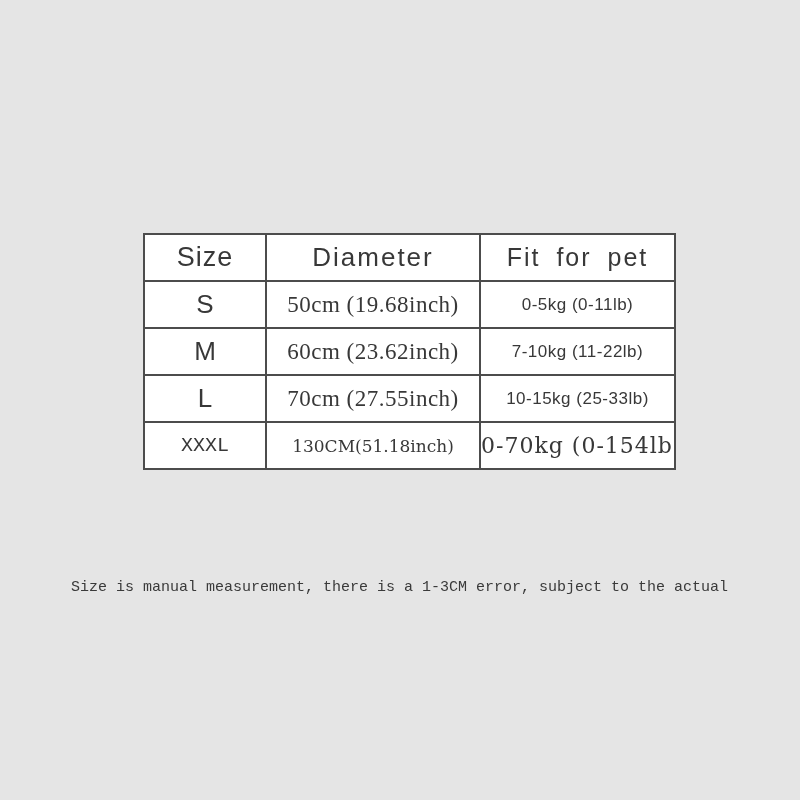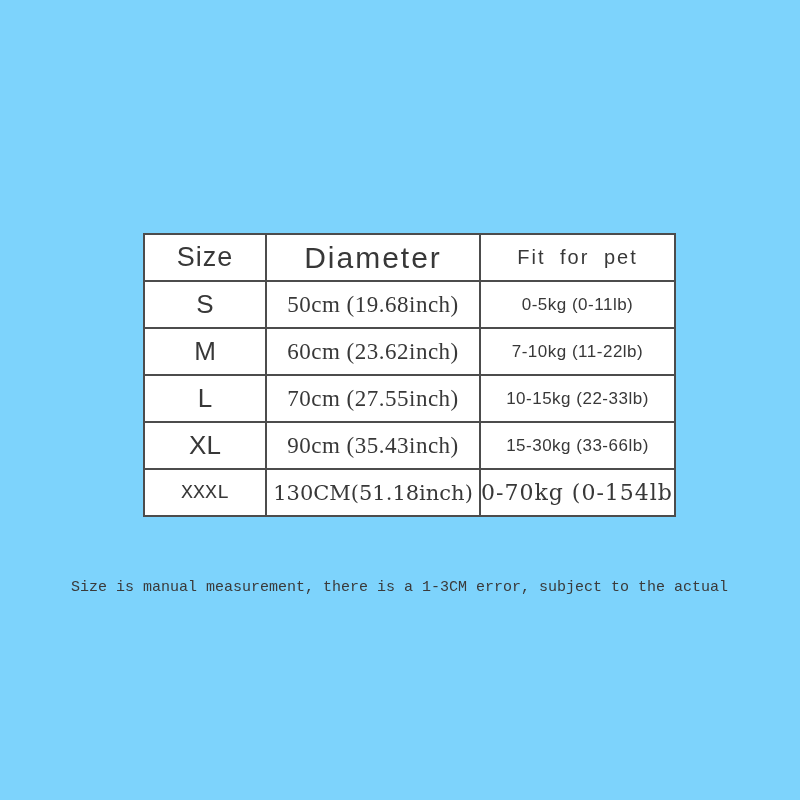--- a/index.html
+++ b/index.html
@@ -3,21 +3,21 @@
 <meta charset="utf-8">
 <style>
   * { margin: 0; padding: 0; box-sizing: border-box; }
   html, body { background: #ffffff; }
   body { font-family: "Liberation Sans", sans-serif; color: #383838; }
 
   .canvas {
     position: relative;
     width: 800px;
     height: 800px;
-    background: #7dd3fc;
+    background: #e5e5e5;
     overflow: hidden;
   }
 
   table.size-table {
     position: absolute;
     left: 143px;
     top: 233px;
     width: 531px;
     border-collapse: collapse;
     table-layout: fixed;
@@ -33,30 +33,30 @@
     text-align: center;
     vertical-align: middle;
     font-weight: normal;
     white-space: nowrap;
     overflow: hidden;
   }
   table.size-table thead tr { height: 47px; }
   table.size-table tbody tr { height: 47px; }
 
   th.h-size { font-size: 27px; letter-spacing: 1px; }
-  th.h-diam { font-size: 30px; letter-spacing: 2px; }
-  th.h-fit  { font-size: 20px; letter-spacing: 2px; word-spacing: 7px; }
+  th.h-diam { font-size: 26px; letter-spacing: 2px; }
+  th.h-fit  { font-size: 25px; letter-spacing: 2px; word-spacing: 7px; }
 
   td.c-size { font-size: 26px; }
   td.c-diam { font-size: 23px; letter-spacing: 0.5px; font-family: Liberation Serif, serif; }
   td.c-fit  { font-size: 17px; letter-spacing: 0.5px; }
 
   
   tbody tr.serif-row td.c-size { font-family: Liberation Mono, monospace; font-size: 20px; }
-  tbody tr.serif-row td.c-diam { font-family: "DejaVu Serif", serif; font-size: 21px; letter-spacing: 0; }
+  tbody tr.serif-row td.c-diam { font-family: "DejaVu Serif", serif; font-size: 17px; letter-spacing: 0; }
   tbody tr.serif-row td.c-fit  { font-family: "DejaVu Serif", serif; font-size: 22px; letter-spacing: 1px; }
 
   .note {
     position: absolute;
     left: 0;
     top: 579px;
     width: 799px;
     text-align: center;
     font-family: "Liberation Mono", monospace;
     font-size: 15px;
@@ -88,26 +88,21 @@
         <td class="c-fit">0-5kg (0-11lb)</td>
       </tr>
       <tr>
         <td class="c-size">M</td>
         <td class="c-diam">60cm (23.62inch)</td>
         <td class="c-fit">7-10kg (11-22lb)</td>
       </tr>
       <tr>
         <td class="c-size">L</td>
         <td class="c-diam">70cm (27.55inch)</td>
-        <td class="c-fit">10-15kg (22-33lb)</td>
-      </tr>
-      <tr>
-        <td class="c-size">XL</td>
-        <td class="c-diam">90cm (35.43inch)</td>
-        <td class="c-fit">15-30kg (33-66lb)</td>
+        <td class="c-fit">10-15kg (25-33lb)</td>
       </tr>
       <tr class="serif-row">
         <td class="c-size">XXXL</td>
         <td class="c-diam">130CM(51.18inch)</td>
         <td class="c-fit">0-70kg (0-154lb)</td>
       </tr>
     </tbody>
   </table>
 
   <div class="note">Size is manual measurement, there is a 1-3CM error, subject to the actual</div>

